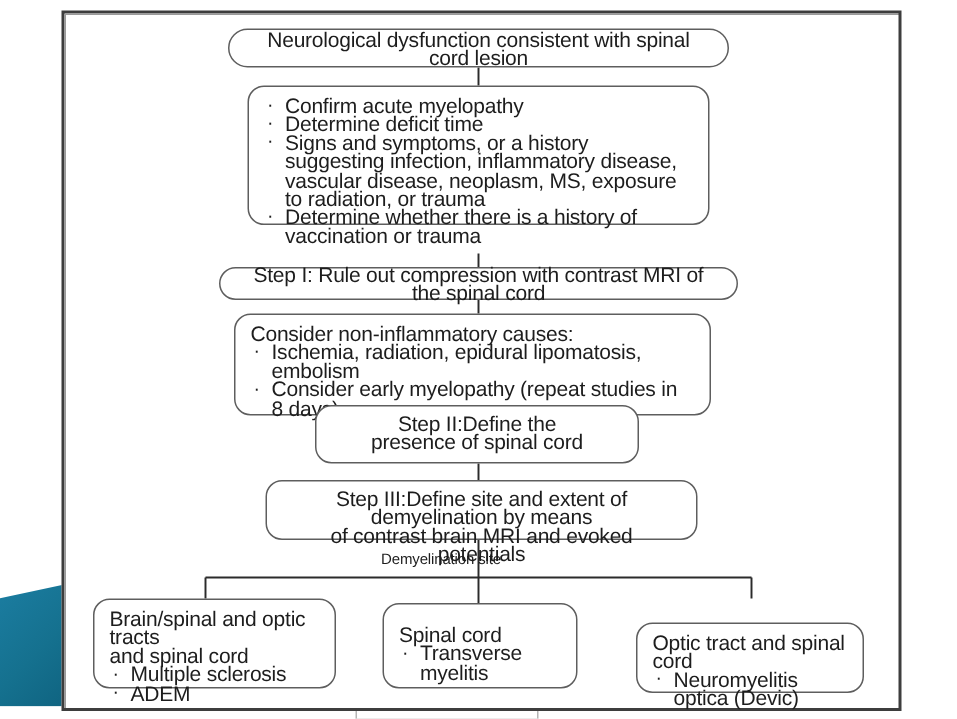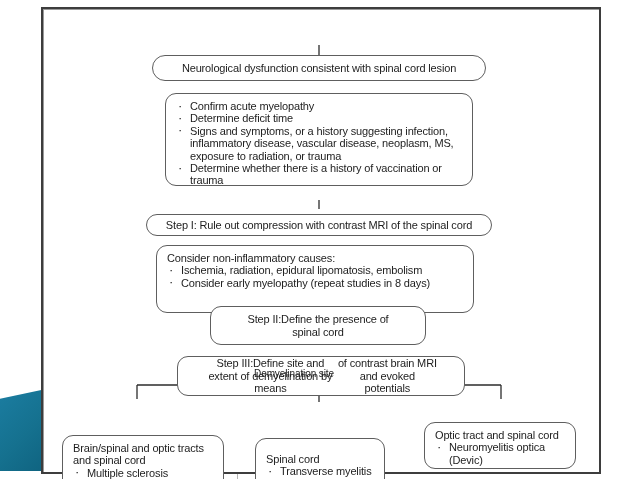--- a/index.html
+++ b/index.html
@@ -66,39 +66,39 @@
     height: 479px;
     pointer-events: none;
   }
 
   .node {
     position: absolute;
     box-sizing: border-box;
     background: #ffffff;
     border: 1.3px solid #5e5e5e;
     color: #1d1d1d;
-    font-size: 11px;
+    font-size: 14px;
     line-height: 12.4px;
     letter-spacing: -0.15px;
-    margin-top: 36px;
   }
   .node.pill {
     border-radius: 999px;
     display: flex;
     align-items: center;
     justify-content: center;
     text-align: center;
     padding: 0 16px;
   }
   .node.rounded {
     border-radius: 11px;
     padding: 6px 11px 6px 10px;
   }
   .node.rounded.centered {
     display: flex;
+    flex-direction: column;
     align-items: center;
     justify-content: flex-start;
     text-align: center;
     padding: 5px 26px;
   }
 
   .lead-line {
     margin: 0 0 0 0;
   }
 
@@ -203,20 +203,20 @@
     </ul>
   </div>
 
   <div class="node rounded" style="left:255px; top:402px; width:130px; height:57px; padding-top:14px;">
     <div>Spinal cord</div>
     <ul class="bullets">
       <li>Transverse myelitis</li>
     </ul>
   </div>
 
-  <div class="node rounded" style="left:424px; top:386px; width:152px; height:47px; ">
+  <div class="node rounded" style="left:424px; top:415px; width:152px; height:47px; ">
     <div>Optic tract and spinal cord</div>
     <ul class="bullets">
       <li>Neuromyelitis optica (Devic)</li>
     </ul>
   </div>
 
 </div>
 
 </body></html>

